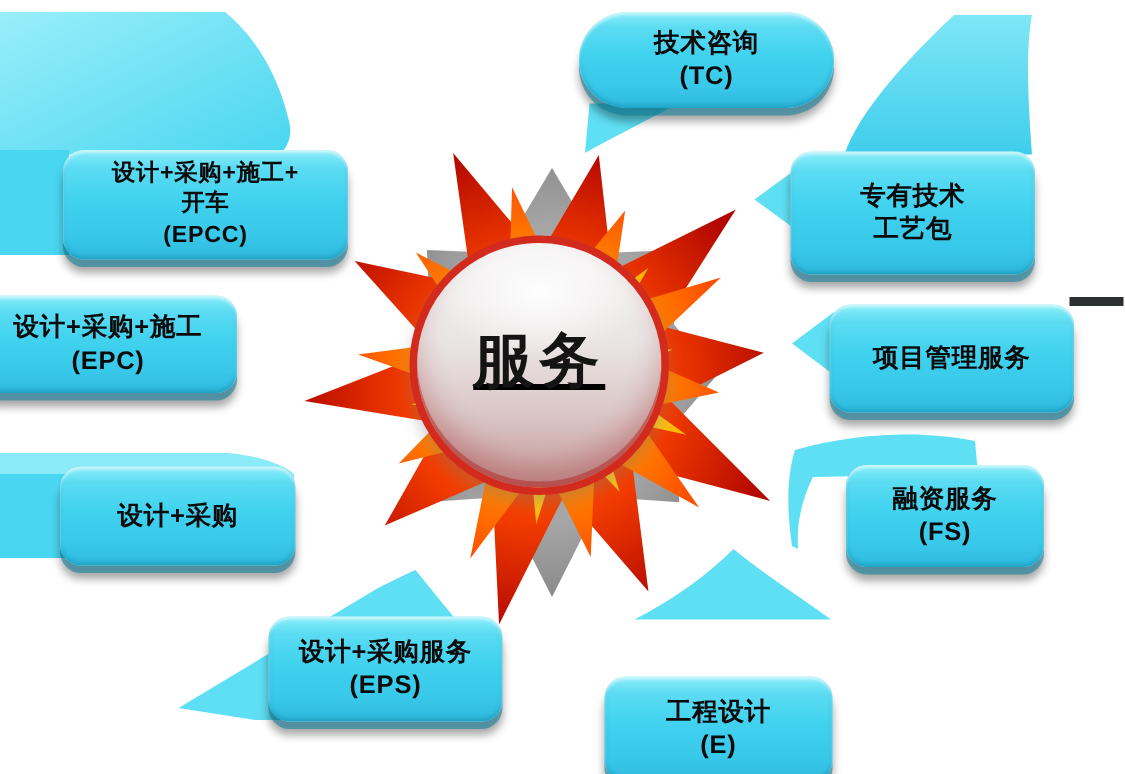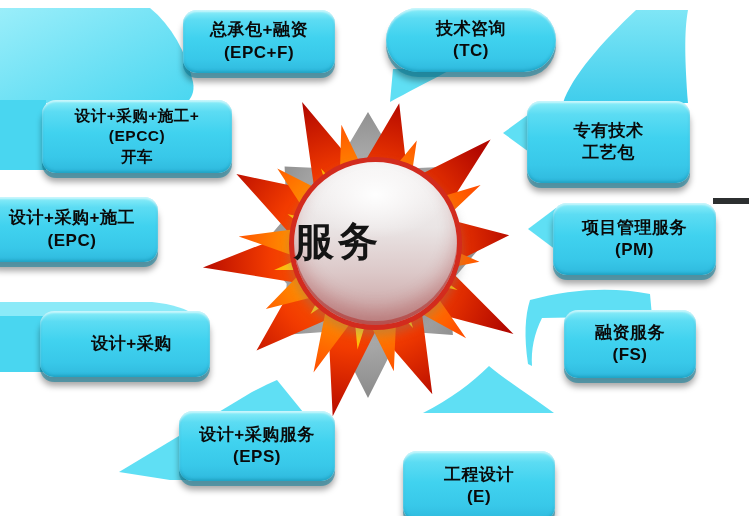--- a/index.html
+++ b/index.html
@@ -18,34 +18,34 @@
     box-shadow:0 5px 0 rgba(10,125,155,.55), 0 9px 6px rgba(0,0,0,.35),
                inset 0 2px 2px rgba(255,255,255,.55), inset 0 -2px 3px rgba(0,120,150,.35);
   }
   .node div{width:100%;}
   #node-epcf{left:183px; top:10px;  width:152px; height:63px;}
   #node-tc  {left:386px; top:8px;   width:170px; height:64px;border-radius:32px;}
   #node-epcc{left:42px;  top:100px; width:190px; height:73px; font-size:15.5px;}
   #node-ptp {left:527px; top:101px; width:163px; height:82px;}
   #node-epc {left:-14px; top:197px; width:172px; height:65px;}
   #node-pm  {left:553px; top:203px; width:163px; height:72px;}
-  #node-ep  {left:40px;  top:311px; width:157px; height:66px;padding-left:13px;}
+  #node-ep  {left:40px;  top:311px; width:157px; height:66px;}
   #node-fs  {left:564px; top:310px; width:132px; height:68px;align-items:flex-end;}
   #node-eps {left:179px; top:411px; width:156px; height:70px;}
   #node-e   {left:403px; top:411px; width:152px; height:70px;margin-top:40px;}
   #sphere{
-    position:absolute; left:289px; top:157px; width:173px; height:173px;
+    position:absolute; left:273px; top:157px; width:173px; height:173px;
     border-radius:50%; box-sizing:border-box;
     border:5px solid #d22b1e;
     background:
       radial-gradient(ellipse 62% 38% at 50% 20%, rgba(255,255,255,.95), rgba(255,255,255,0) 70%),
       linear-gradient(180deg,#f4f2f2 0%,#eae5e5 40%,#dcc8c8 68%,#cfadad 88%,#c7a0a0 100%);
     box-shadow:inset 0 -14px 18px rgba(150,20,20,.28), inset 0 -4px 0 rgba(185,30,25,.45),
                0 6px 10px rgba(120,120,120,.35);
-    display:flex; align-items:center; 
+    display:flex; align-items:center; justify-content:center;text-decoration:underline;
   }
   #sphere .ttl{
     font-size:40px; font-weight:bold; color:#141414; letter-spacing:4px;
     line-height:1.18; text-align:center; margin-top:-4px;
   }
   #edge-strip{position:absolute; left:713px; top:198px; width:36px; height:6px; background:#15181a; opacity:.9;}
 </style>
 </head>
 <body>
 
@@ -107,49 +107,44 @@
       <path d="M 119,472 L 252,392 C 262,387 270,383 277,380 L 303,412 L 247,480 L 170,480 Z"></path>
     </g>
   </svg>
 
   <div id="sphere">
     <div class="ttl">
       <div>服务</div>
     </div>
   </div>
 
-  <div class="node" id="node-epcf">
-    <div>总承包+融资</div>
-    <div>(EPC+F)</div>
-  </div>
 
   <div class="node" id="node-tc">
     <div>技术咨询</div>
     <div>(TC)</div>
   </div>
 
   <div class="node" id="node-epcc">
     <div>设计+采购+施工+</div>
+    <div>开车</div>
     <div>(EPCC)</div>
-    <div>开车</div>
   </div>
 
   <div class="node" id="node-ptp">
     <div>专有技术</div>
     <div>工艺包</div>
   </div>
 
   <div class="node" id="node-epc">
     <div>设计+采购+施工</div>
     <div>(EPC)</div>
   </div>
 
   <div class="node" id="node-pm">
     <div>项目管理服务</div>
-    <div>(PM)</div>
   </div>
 
   <div class="node" id="node-ep">
     <div>设计+采购</div>
   </div>
 
   <div class="node" id="node-fs">
     <div>融资服务</div>
     <div>(FS)</div>
   </div>

